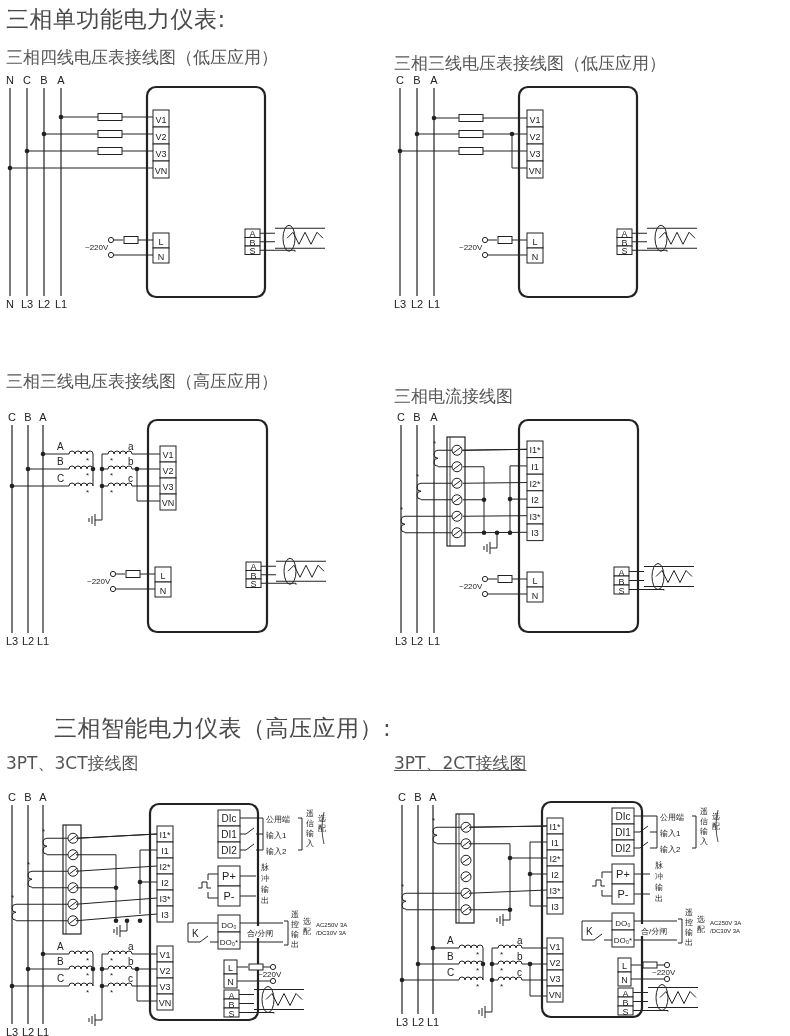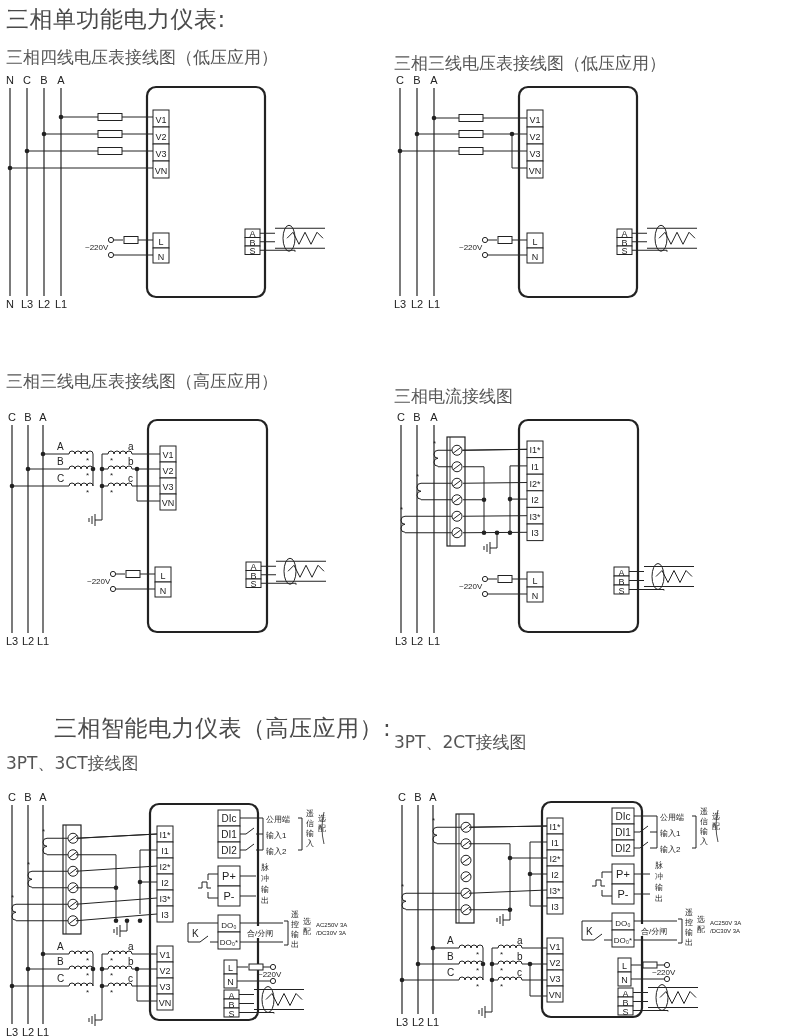--- a/index.html
+++ b/index.html
@@ -12,21 +12,21 @@
 </head>
 <body>
 
 <div class="h1" style="left:6px;top:4px;">三相单功能电力仪表:</div>
 <div class="h2" style="left:6px;top:46px;">三相四线电压表接线图（低压应用）</div>
 <div class="h2" style="left:394px;top:46px;margin-top:6px;">三相三线电压表接线图（低压应用）</div>
 <div class="h2" style="left:6px;top:370px;">三相三线电压表接线图（高压应用）</div>
 <div class="h2" style="left:394px;top:370px;margin-top:15px;">三相电流接线图</div>
 <div class="h1" style="left:6px;top:713px;margin-left:48px;">三相智能电力仪表（高压应用）:</div>
 <div class="h2" style="left:6px;top:752px;text-align:right;">3PT、3CT接线图</div>
-<div class="h2" style="left:394px;top:731px;">3PT、2CT接线图</div>
+<div class="h2" style="left:394px;top:752px;text-decoration:underline;">3PT、2CT接线图</div>
 
 <svg id="canvas" width="790" height="1036" viewBox="0 0 790 1036" xmlns="http://www.w3.org/2000/svg">
     <g>
       <line x1="10" y1="88" x2="10" y2="296" stroke="#222" stroke-width="1.2"></line>
       <text x="10" y="84" font-size="11" text-anchor="middle">N</text>
       <text x="10" y="308" font-size="11" text-anchor="middle">N</text>
       <line x1="27" y1="88" x2="27" y2="296" stroke="#222" stroke-width="1.2"></line>
       <text x="27" y="84" font-size="11" text-anchor="middle">C</text>
       <text x="27" y="308" font-size="11" text-anchor="middle">L3</text>
       <line x1="44" y1="88" x2="44" y2="296" stroke="#222" stroke-width="1.2"></line>

